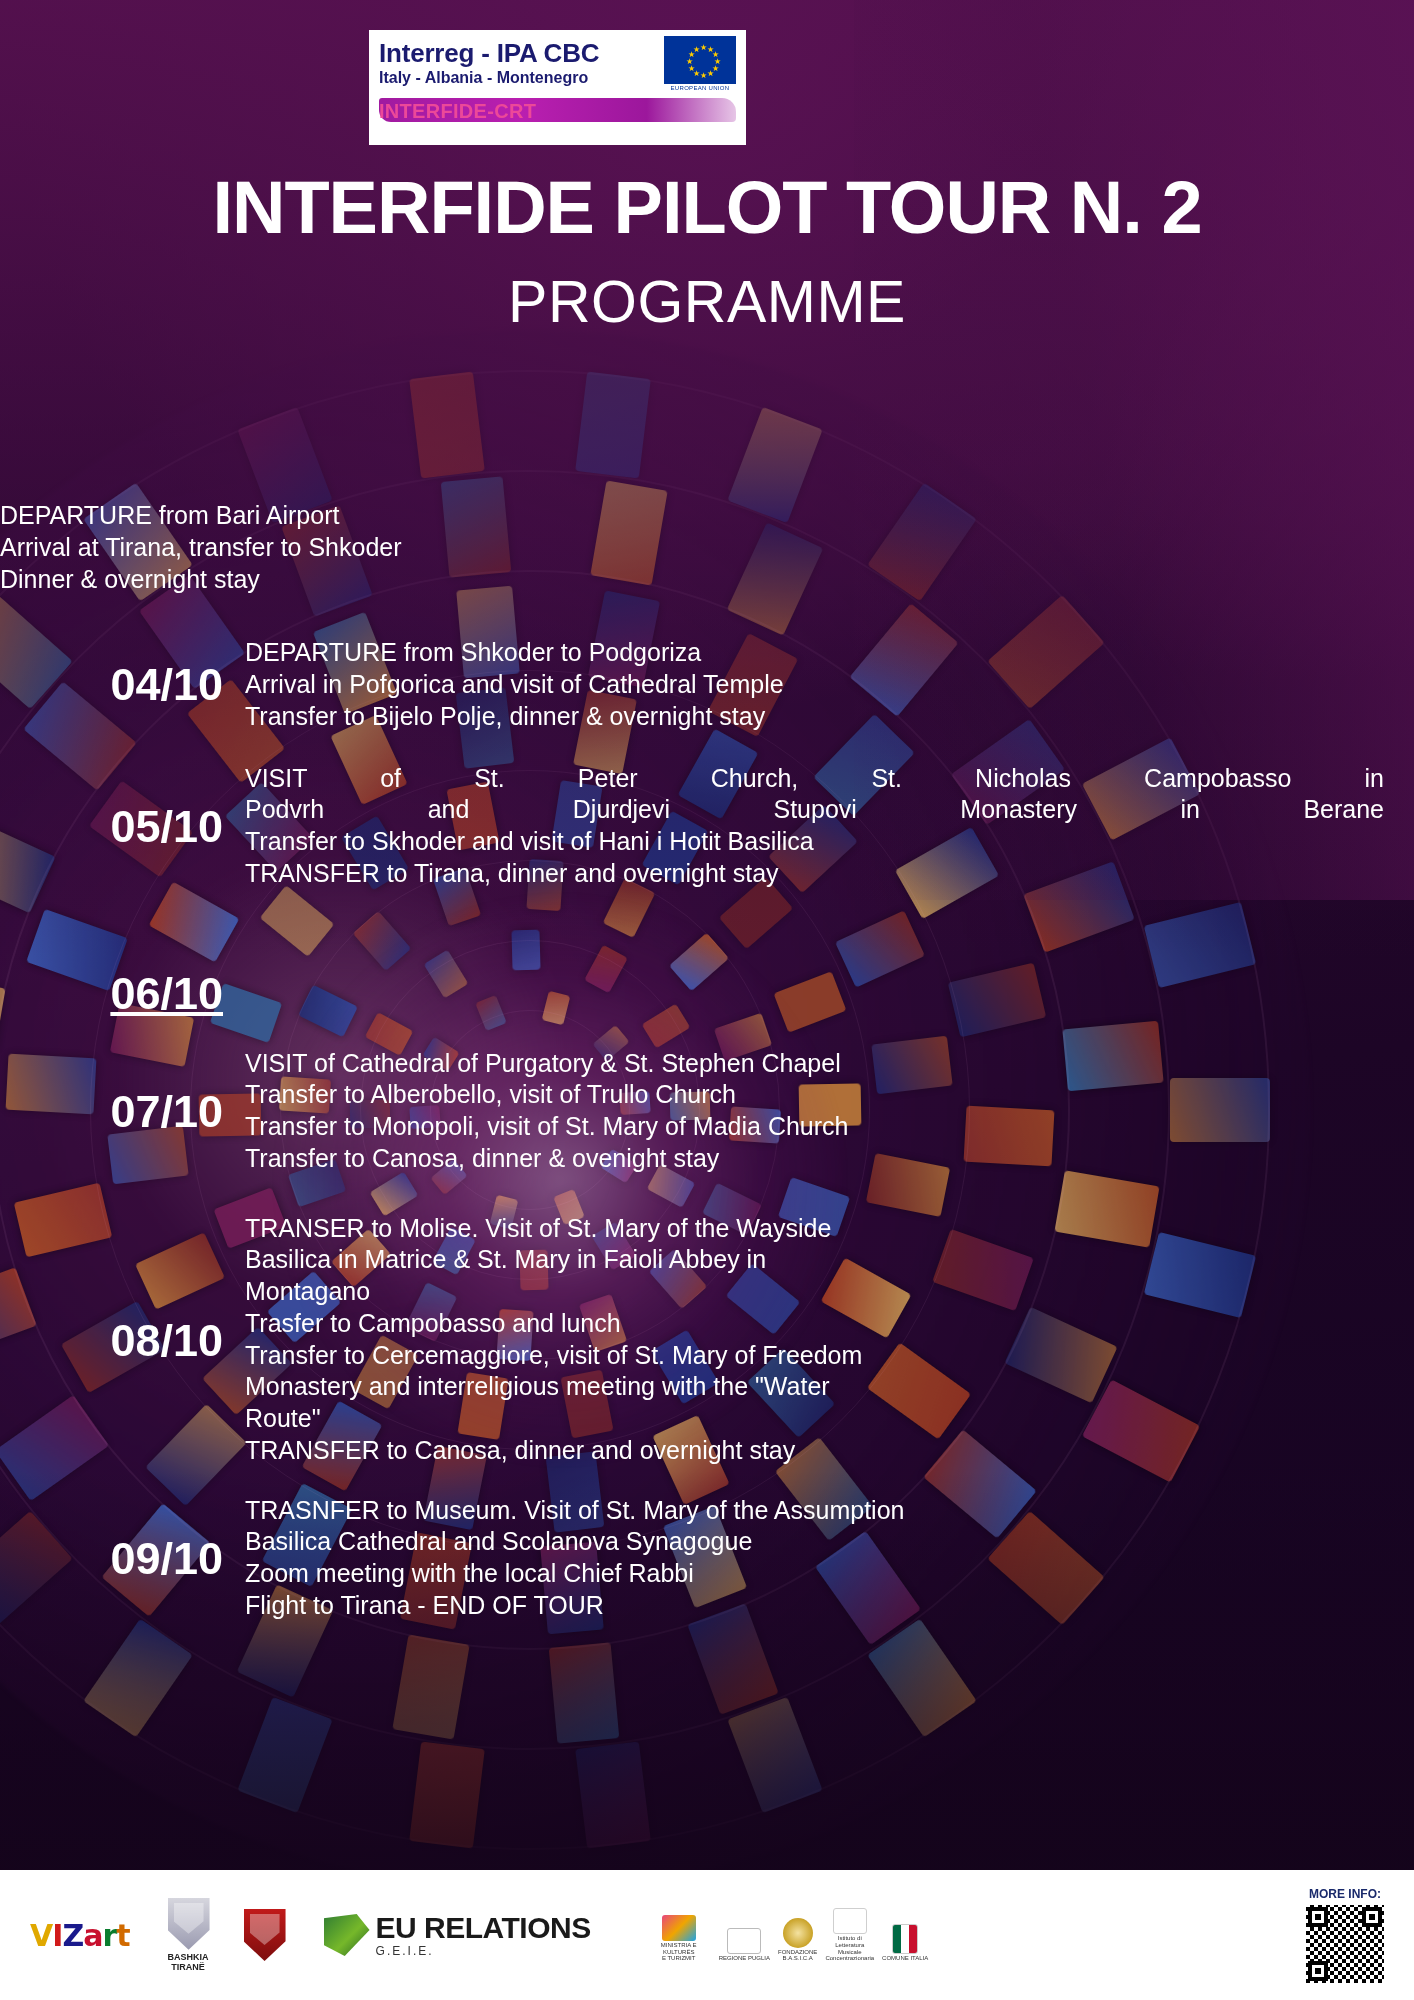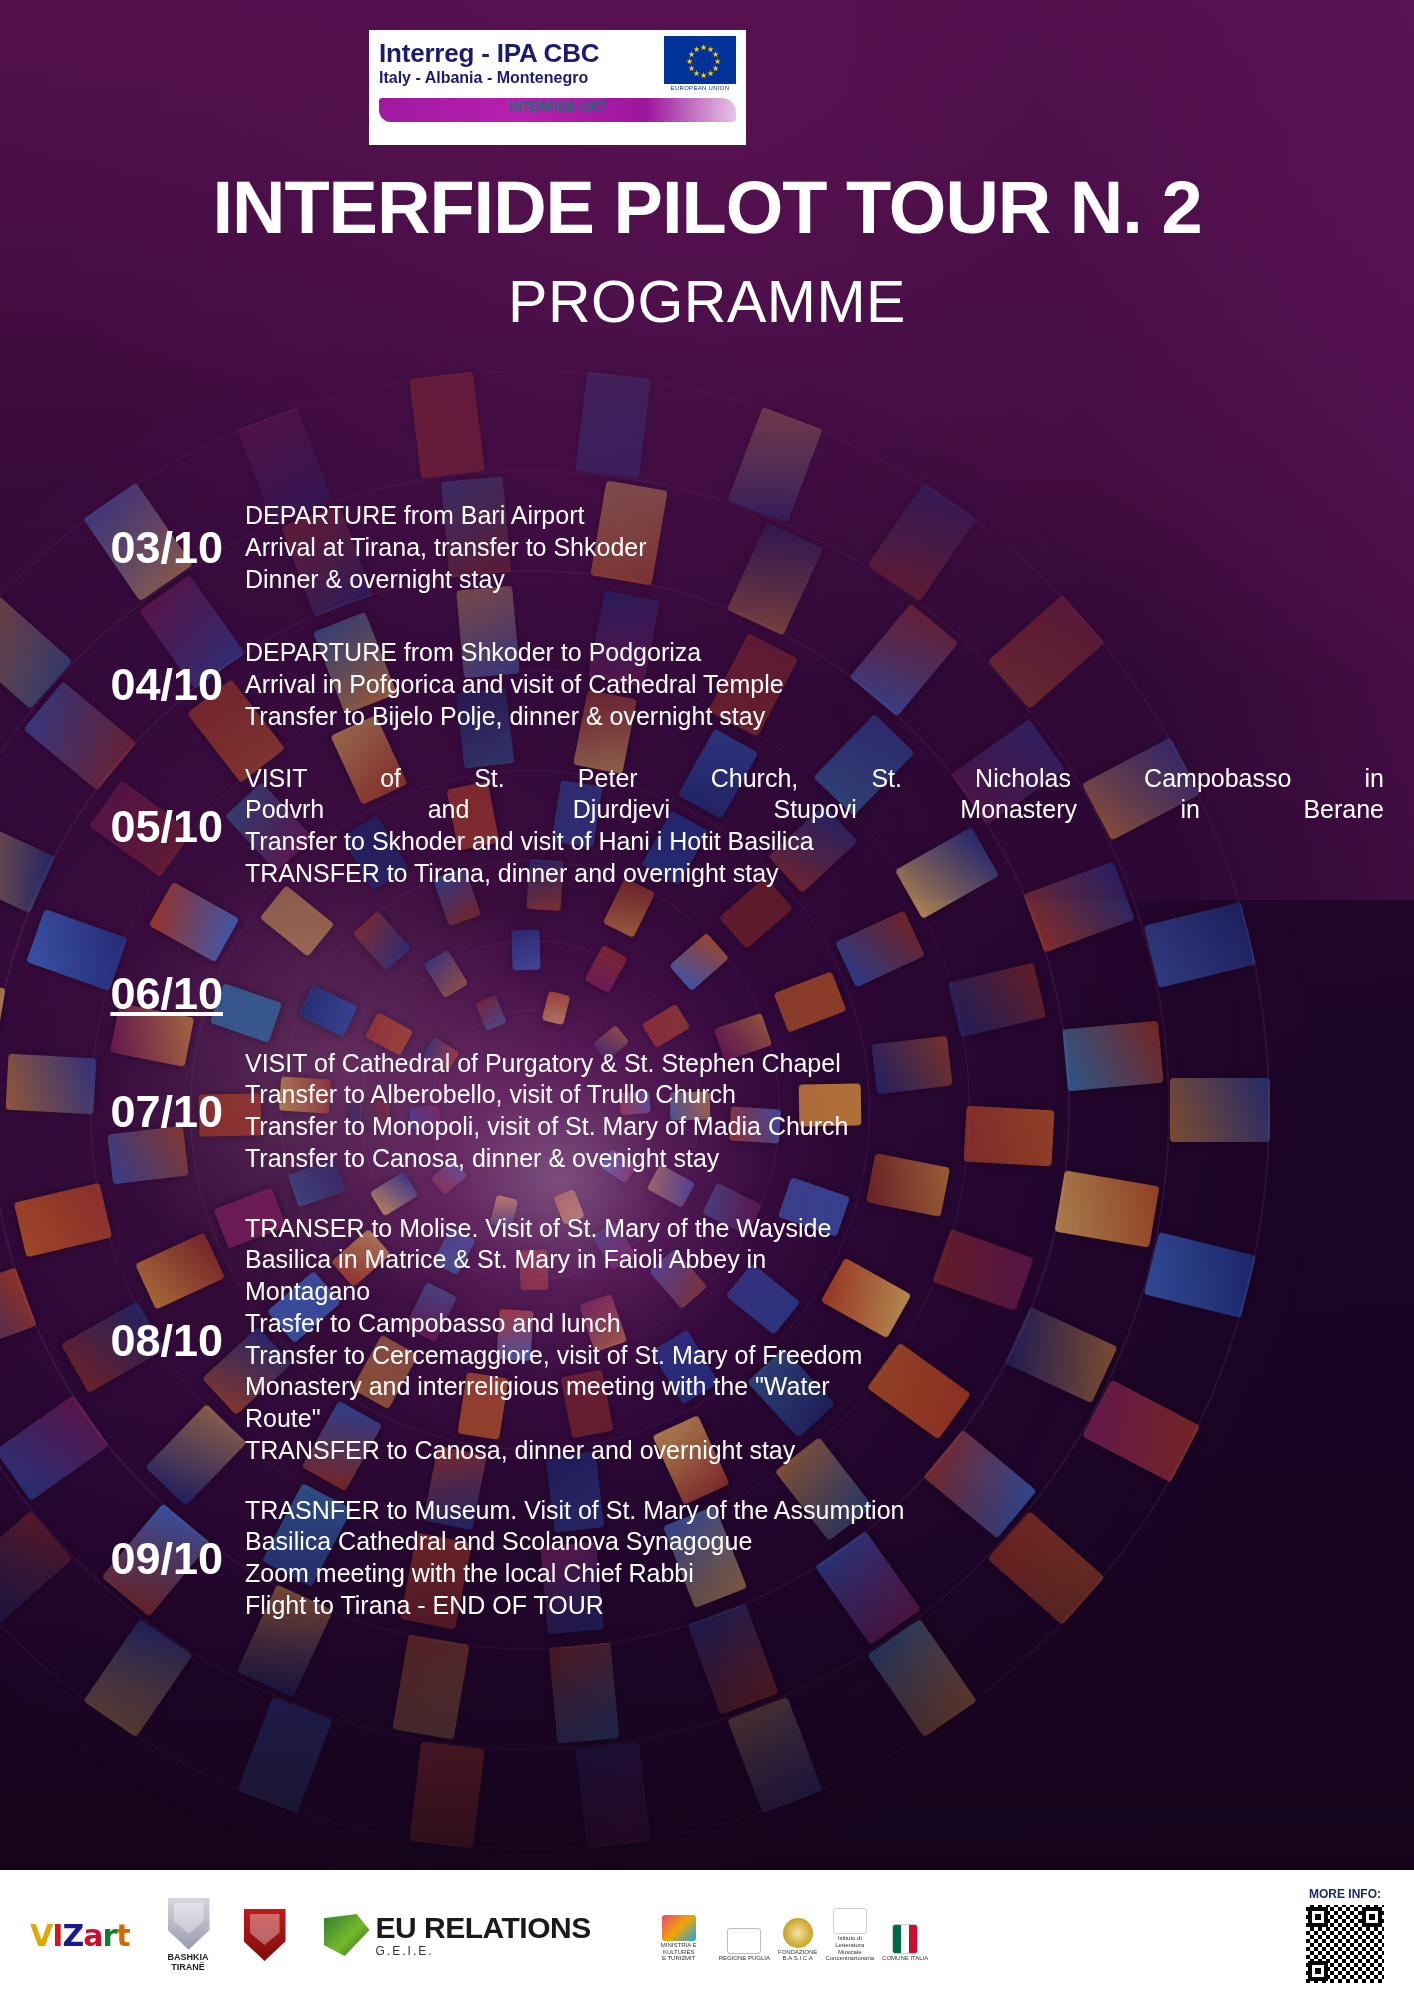--- a/index.html
+++ b/index.html
@@ -107,21 +107,21 @@
   .logo-bottom {
     margin-top: 3px; position: relative; height: 30px;
   }
   .brush {
     position: absolute; left: 0; top: 4px; width: 100%; height: 24px;
     background: linear-gradient(90deg, #a01aa0 0%, #b91fb0 40%, #9c179c 75%, rgba(156,23,156,0.25) 100%);
     border-radius: 3px 14px 4px 12px;
   }
   .brush-label {
     position: absolute; left: 0; right: 0; top: 6px;
-    text-align: center; font-size: 12px; font-weight: bold; color: #0f766e;
+    font-size: 20px; font-weight: bold; color: #ec4899;
     letter-spacing: .3px;
   }
 
   
   .title {
     position: absolute; left: 0; right: 0; top: 165px;
     text-align: center;
     font-size: 74px; font-weight: bold; color: #ffffff;
     letter-spacing: -1px;
   }
@@ -426,21 +426,20 @@
       <div class="brush"></div>
       <div class="brush-label">INTERFIDE-CRT</div>
     </div>
   </div>
 
   <div class="title">INTERFIDE PILOT TOUR N. 2</div>
   <div class="subtitle">PROGRAMME</div>
 
   <div class="rows" id="rows">
       <div class="row" style="margin-top: 30px;">
-        <div class="row-date" style="padding-top: 22px;">03/10</div>
         <div class="row-lines">
           <div class="row-line">DEPARTURE from Bari Airport</div>
           <div class="row-line">Arrival at Tirana, transfer to Shkoder</div>
           <div class="row-line">Dinner &amp; overnight stay</div>
         </div>
       </div>
       <div class="row" style="margin-top: 42px;">
         <div class="row-date" style="padding-top: 22px;">04/10</div>
         <div class="row-lines">
           <div class="row-line">DEPARTURE from Shkoder to Podgoriza</div>

